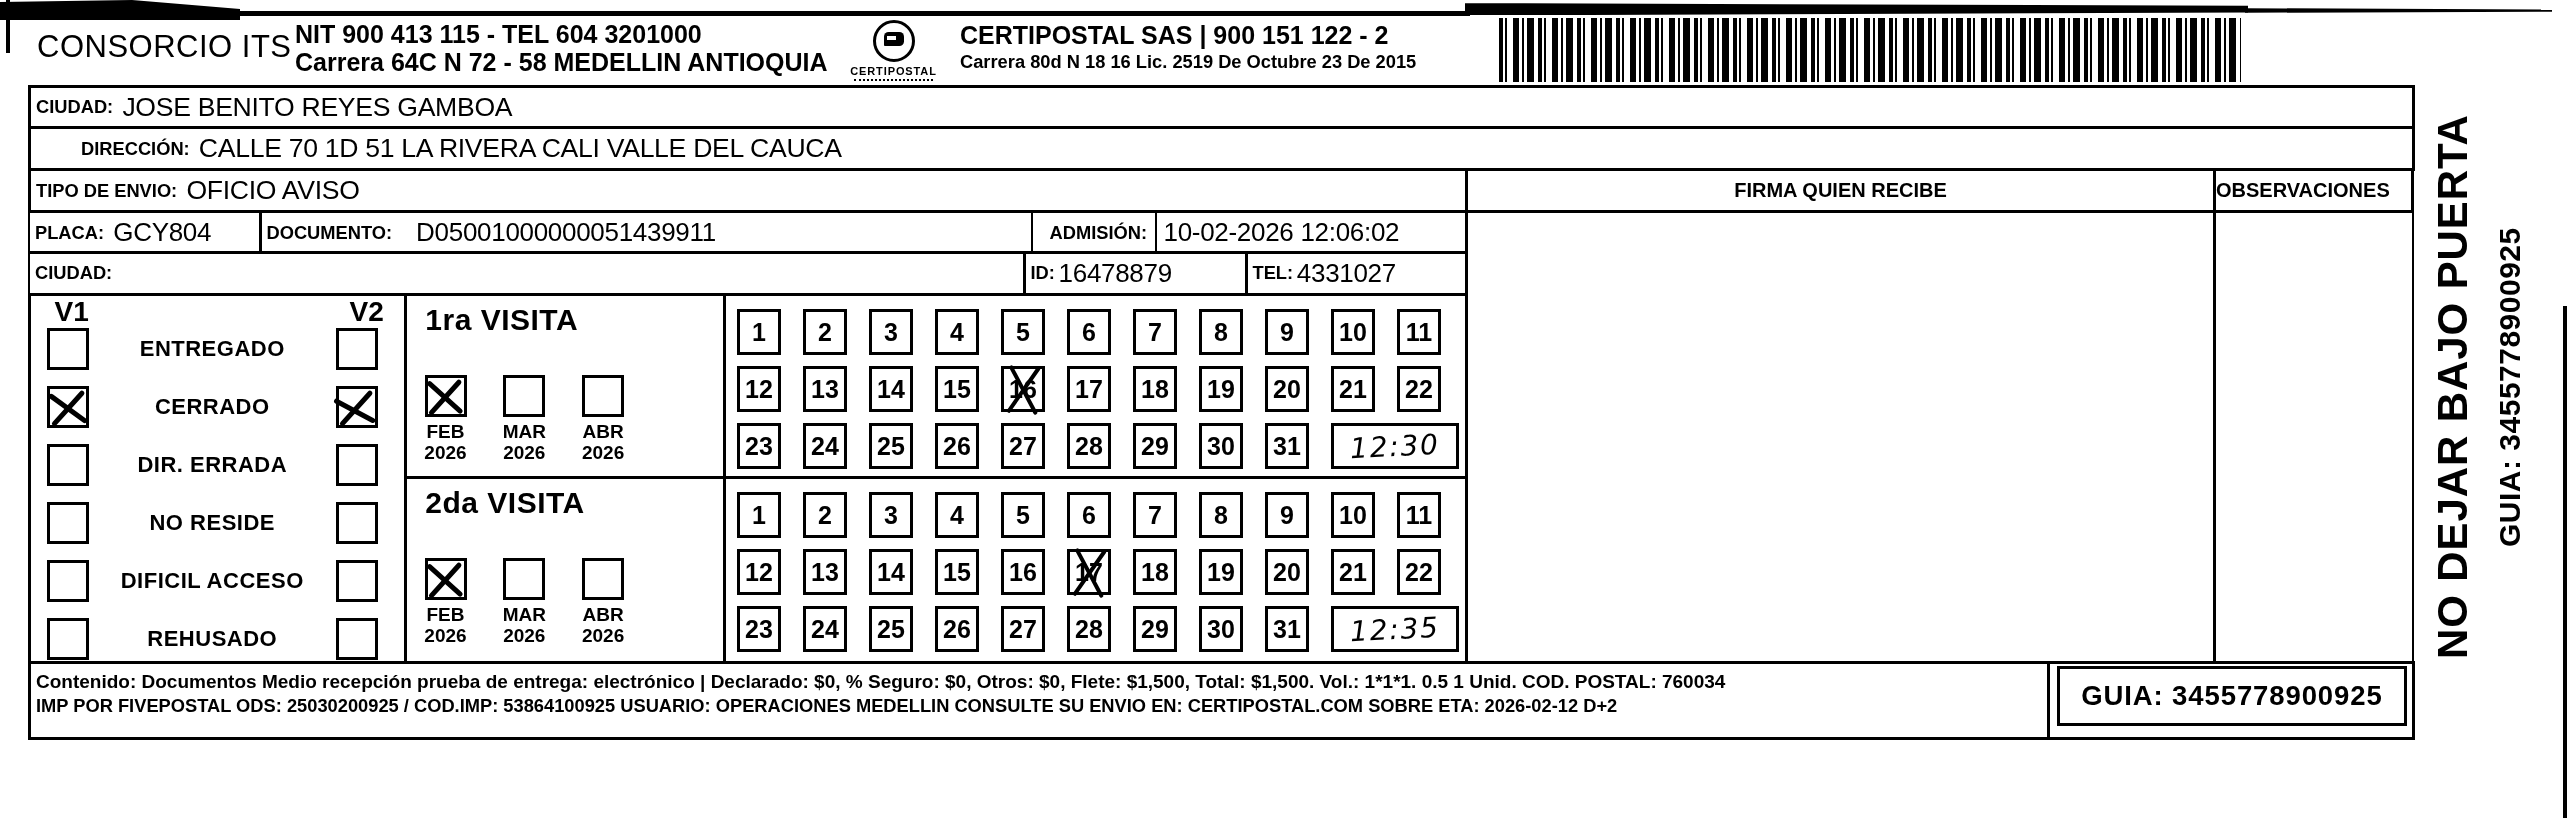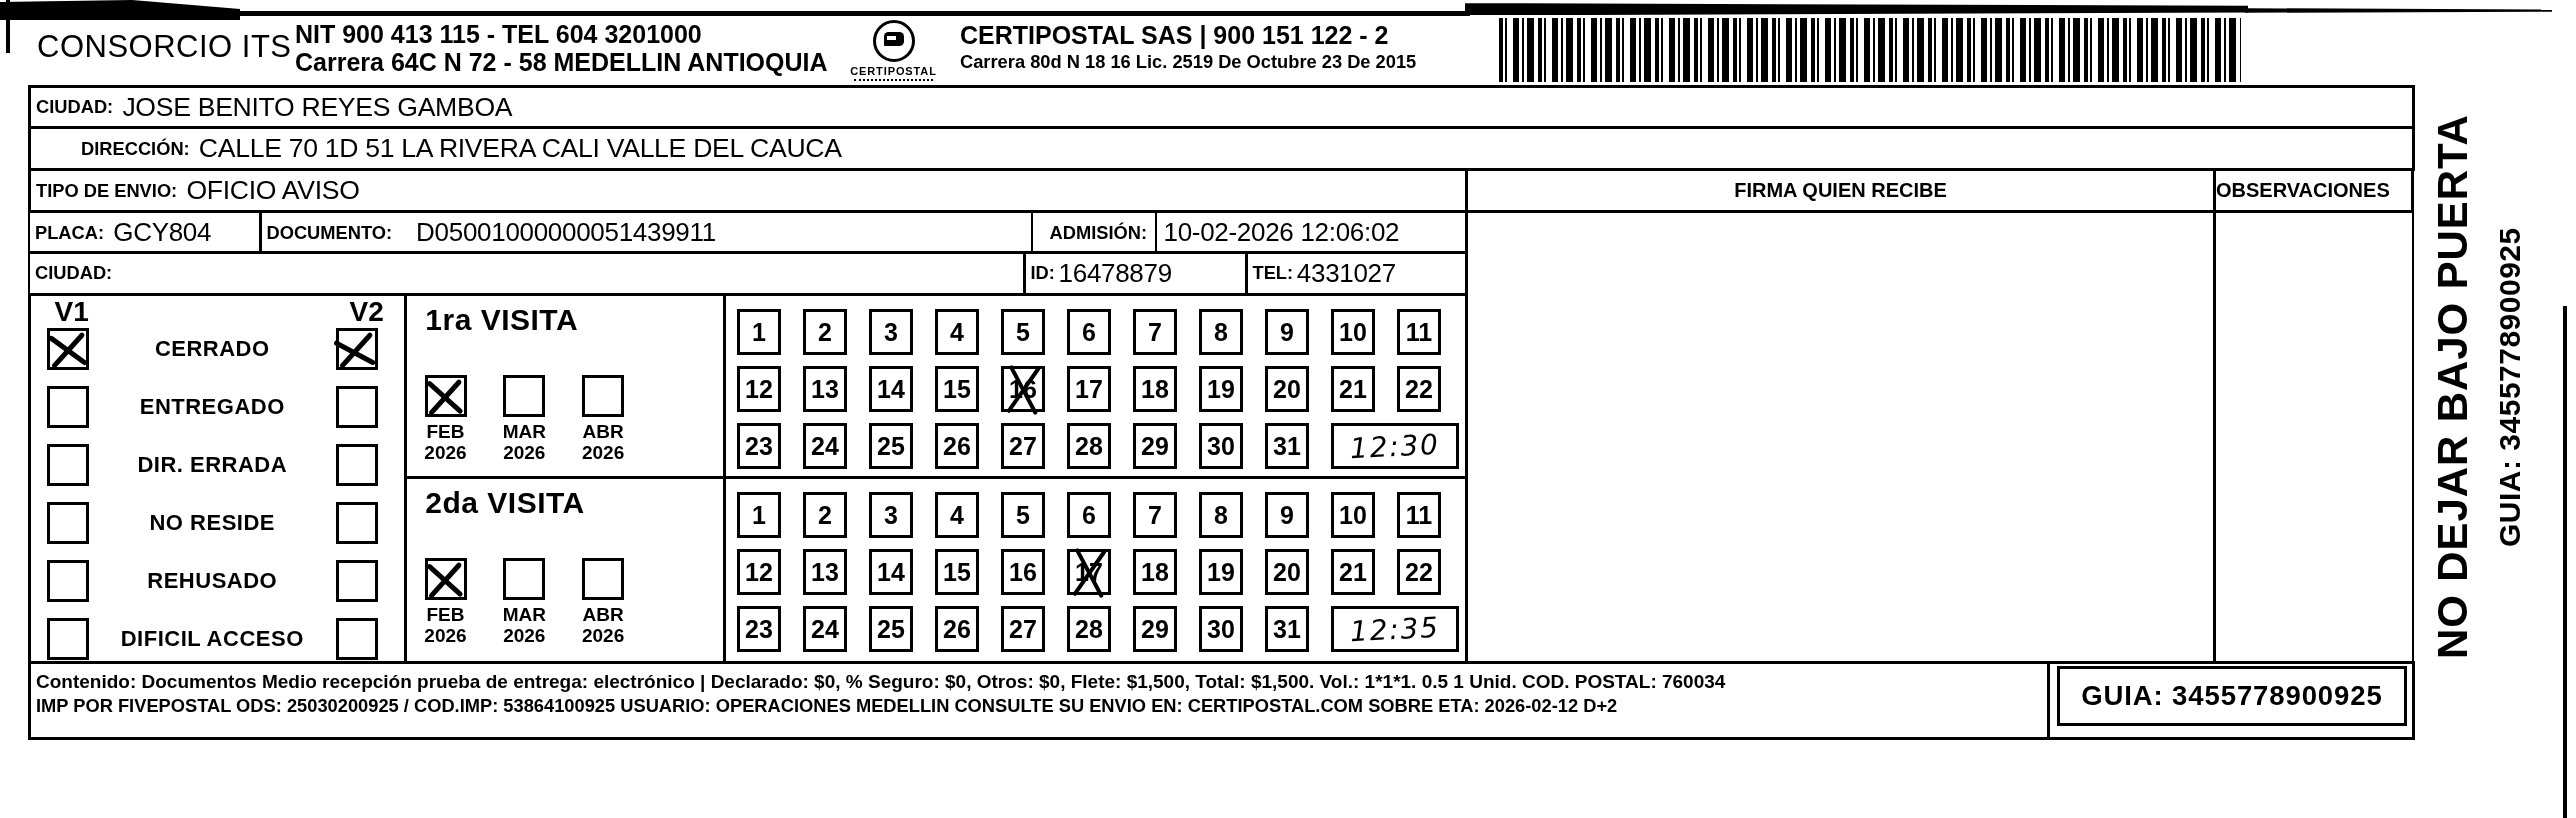--- a/index.html
+++ b/index.html
@@ -188,51 +188,51 @@
   </div>
 
   <div class="cell firma-body"></div>
   <div class="cell obs-body"></div>
 
   <div class="cell status">
     <div class="vhead v1">V1</div>
     <div class="vhead v2">V2</div>
     <div class="srows">
         <div class="srow">
+          <div class="cb"></div>
+          <div class="slabel">ENTREGADO</div>
+          <div class="cb"></div>
+        </div>
+        <div class="srow">
           <div class="cb">
             <span class="xmark"></span>
           </div>
           <div class="slabel">CERRADO</div>
           <div class="cb">
             <span class="xmark hand2"></span>
           </div>
         </div>
         <div class="srow">
           <div class="cb"></div>
-          <div class="slabel">ENTREGADO</div>
+          <div class="slabel">DIR. ERRADA</div>
           <div class="cb"></div>
         </div>
         <div class="srow">
           <div class="cb"></div>
-          <div class="slabel">DIR. ERRADA</div>
+          <div class="slabel">NO RESIDE</div>
           <div class="cb"></div>
         </div>
         <div class="srow">
           <div class="cb"></div>
-          <div class="slabel">NO RESIDE</div>
+          <div class="slabel">DIFICIL ACCESO</div>
           <div class="cb"></div>
         </div>
         <div class="srow">
           <div class="cb"></div>
           <div class="slabel">REHUSADO</div>
-          <div class="cb"></div>
-        </div>
-        <div class="srow">
-          <div class="cb"></div>
-          <div class="slabel">DIFICIL ACCESO</div>
           <div class="cb"></div>
         </div>
       </div>
   </div>
 
   <div class="cell visit visit1">
     <div class="vleft">
       <div class="vtitle">1ra VISITA</div>
       <div class="months">
           <div class="month">

